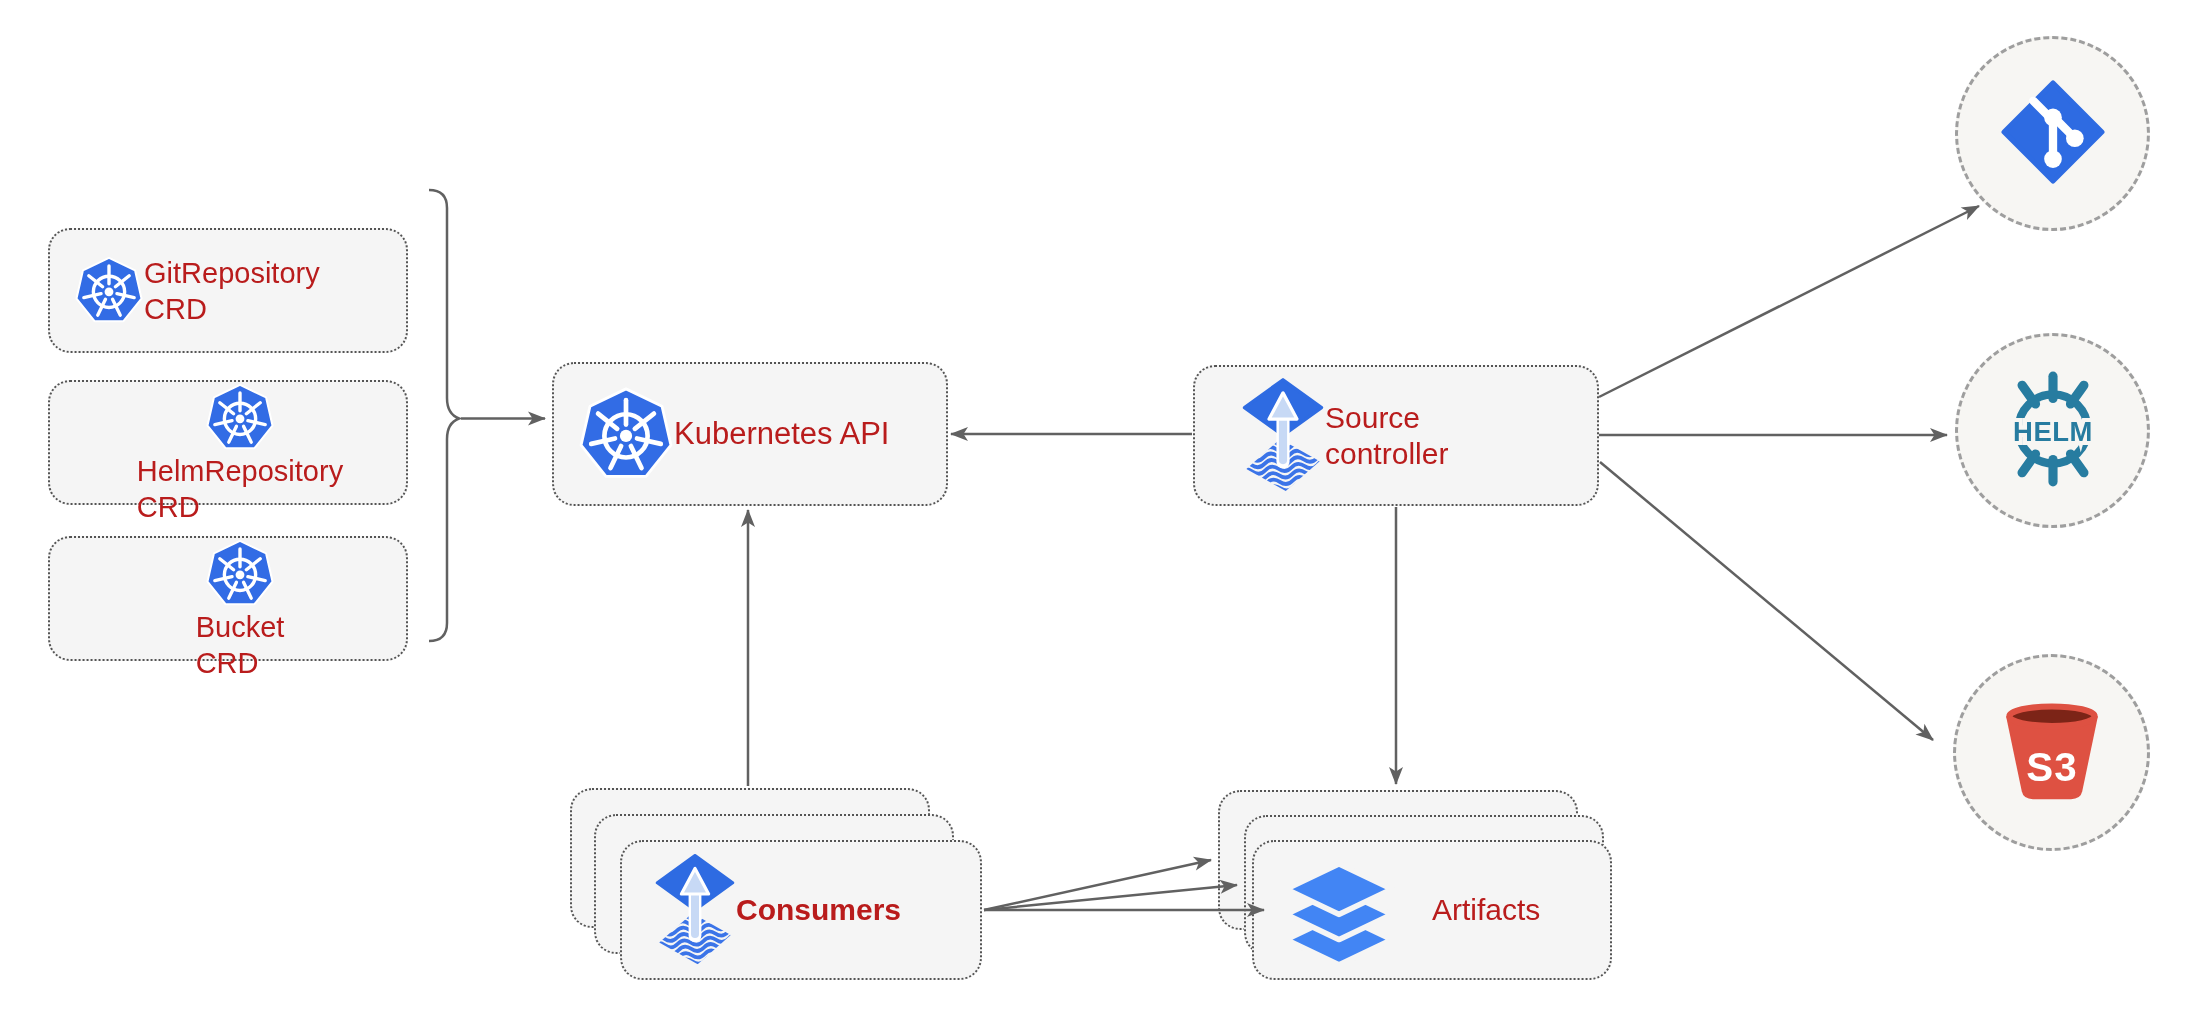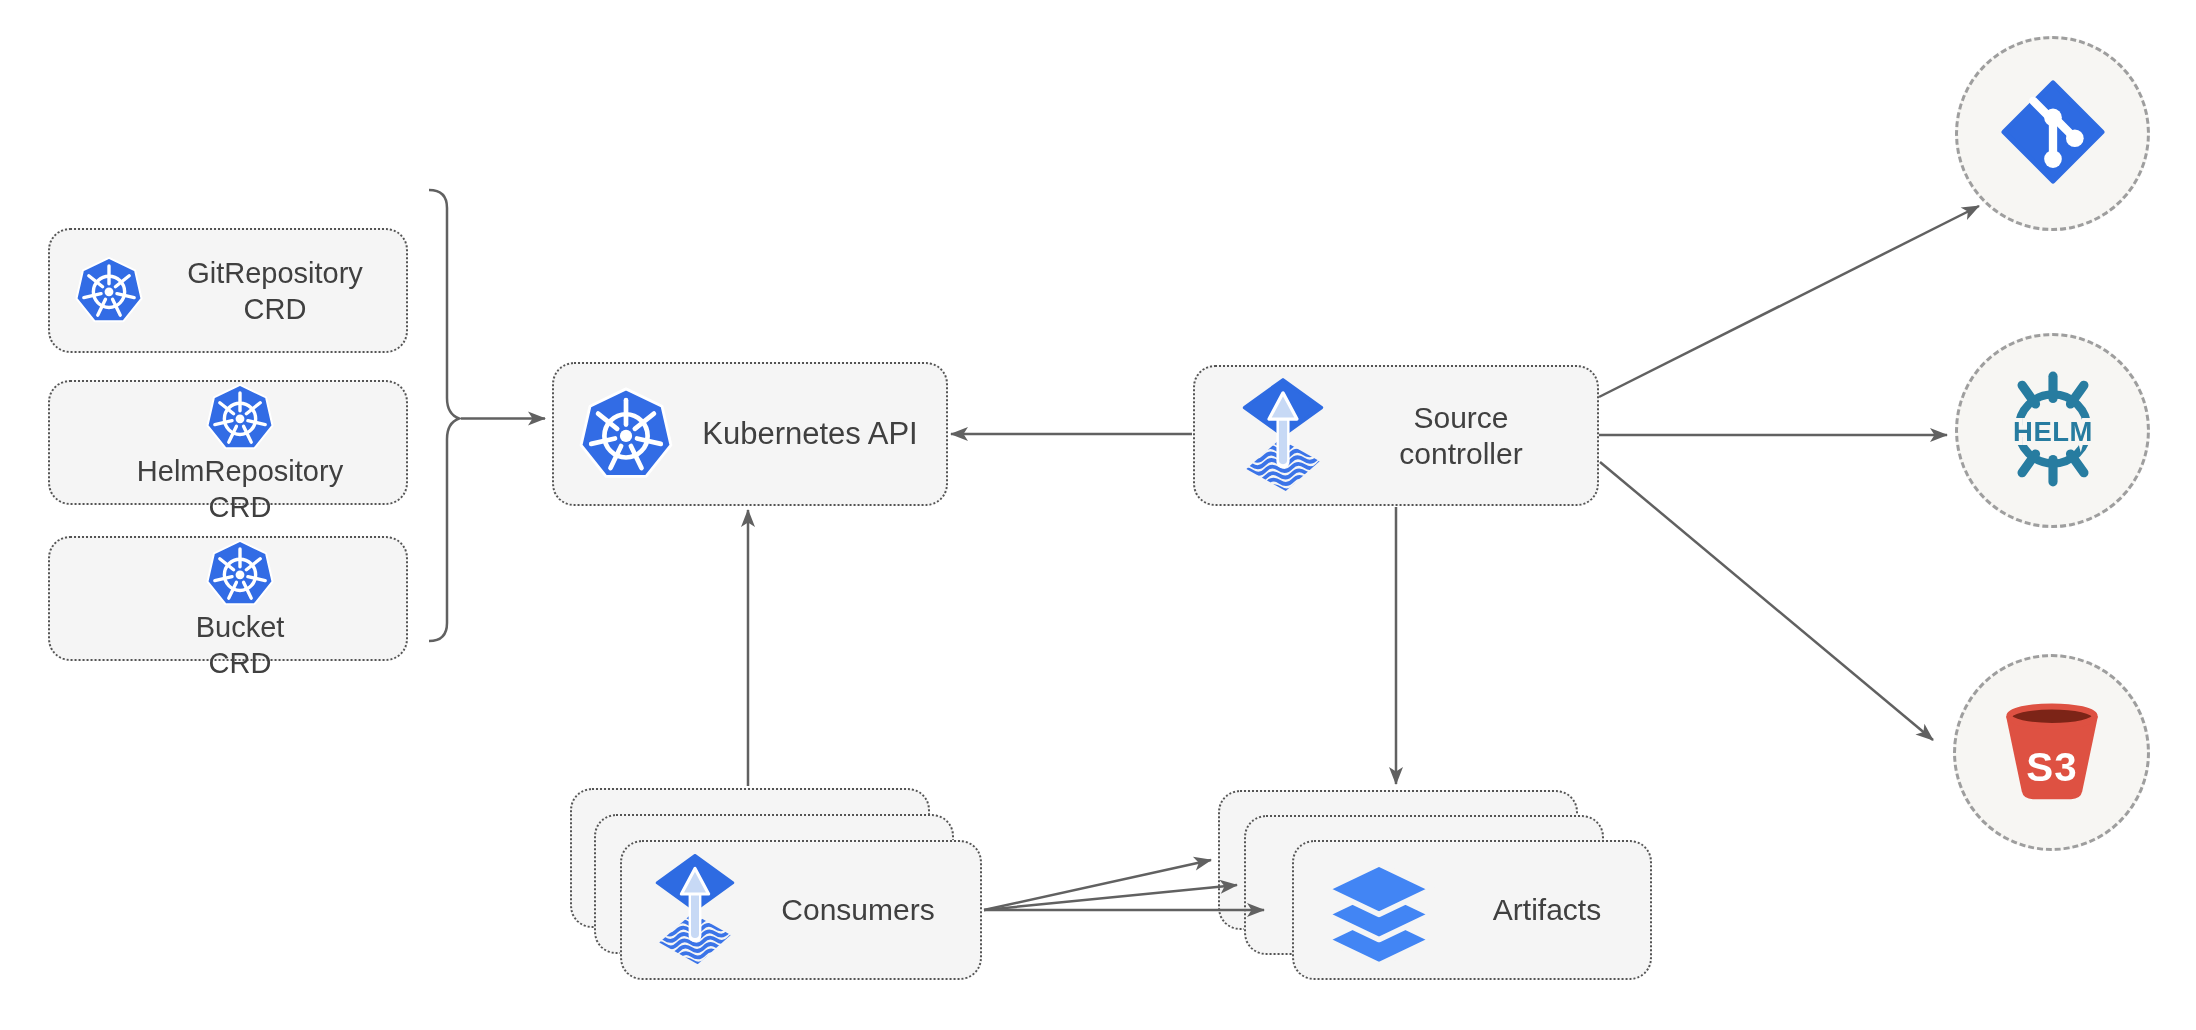--- a/index.html
+++ b/index.html
@@ -5,21 +5,21 @@
   html,body{margin:0;padding:0;background:#ffffff;}
   .canvas{
     position:relative;width:2196px;height:1030px;background:#ffffff;
     font-family:"Liberation Sans", sans-serif;color:#141414;overflow:hidden;
   }
   .node{
     position:absolute;background:#F5F5F5;border:2.5px dotted #545454;
     border-radius:22px;box-sizing:border-box;display:flex;align-items:center;
   }
   .node .icon{flex:0 0 auto;display:flex;align-items:center;justify-content:center;}
-  .node .label{flex:1 1 auto;text-align:center;font-size:29px;line-height:36px;color:#404040;}
+  .node .label{flex:1 1 auto;text-align:left;font-size:29px;line-height:36px;color:#b91c1c;}
   .node .label .l{display:block;}
   .circle{
     position:absolute;width:195px;height:195px;border-radius:50%;
     background:#F7F6F3;border:3px dashed #9E9E9E;box-sizing:border-box;
     display:flex;align-items:center;justify-content:center;
   }
   .stackbox{
     position:absolute;background:#F5F5F5;border:2.5px dotted #545454;
     border-radius:22px;box-sizing:border-box;
   }
@@ -187,26 +187,26 @@
   </div>
 
   <div class="stackbox z1" style="left:570px;top:788px;width:360px;height:140px;"></div>
   <div class="stackbox z2" style="left:594px;top:814px;width:360px;height:140px;"></div>
   <div class="node z3" style="left:620px;top:840px;width:362px;height:140px;padding-left:32px;">
     <span class="icon" style="width:82px;">
       <svg width="80" height="112" viewBox="0 0 100 140">
           <use href="#flux-logo"></use>
         </svg>
     </span>
-    <span class="label" style="font-size:30px;">Consumers</span>
+    <span class="label" style="font-size:30px;font-weight:bold;">Consumers</span>
   </div>
 
   <div class="stackbox z1" style="left:1218px;top:790px;width:360px;height:140px;"></div>
   <div class="stackbox z2" style="left:1244px;top:815px;width:360px;height:140px;"></div>
-  <div class="node z3" style="left:1292px;top:840px;width:360px;height:140px;padding-left:20px;">
+  <div class="node z3" style="left:1252px;top:840px;width:360px;height:140px;padding-left:20px;gap:28px;">
     <span class="icon" style="width:130px;">
       <svg width="126" height="114" viewBox="0 0 100 104" preserveAspectRatio="none">
           <use href="#layers-logo"></use>
         </svg>
     </span>
     <span class="label" style="font-size:30px;">Artifacts</span>
   </div>
 
   <div class="circle z1" style="left:1955px;top:36px;">
     <span class="icon">

